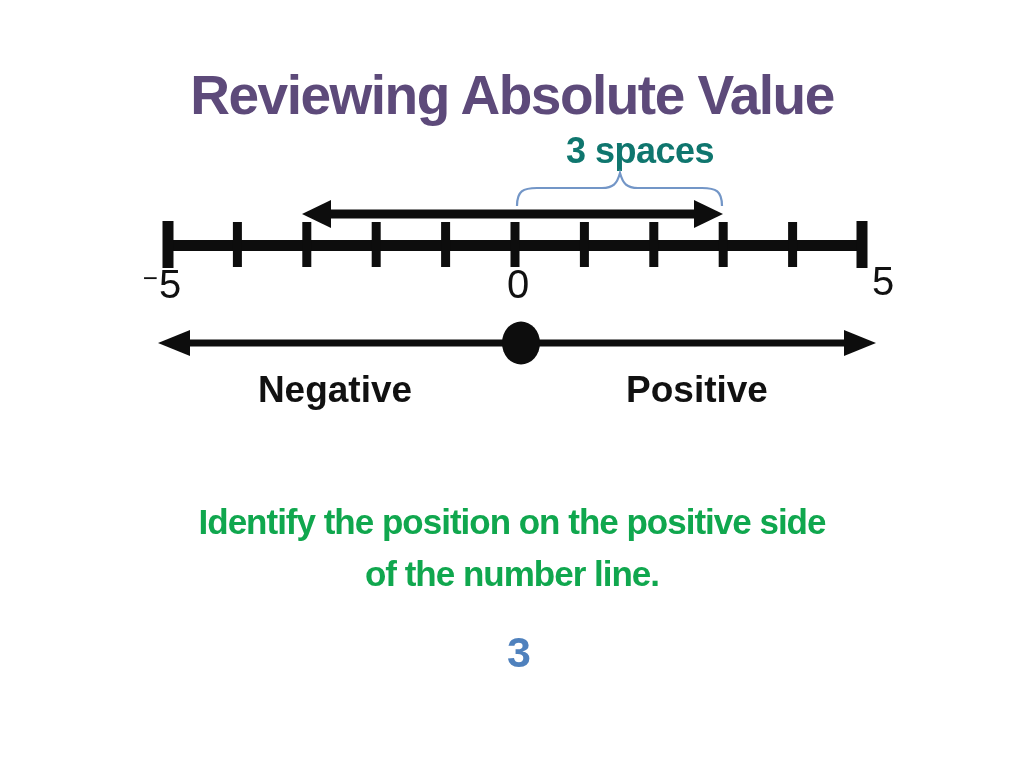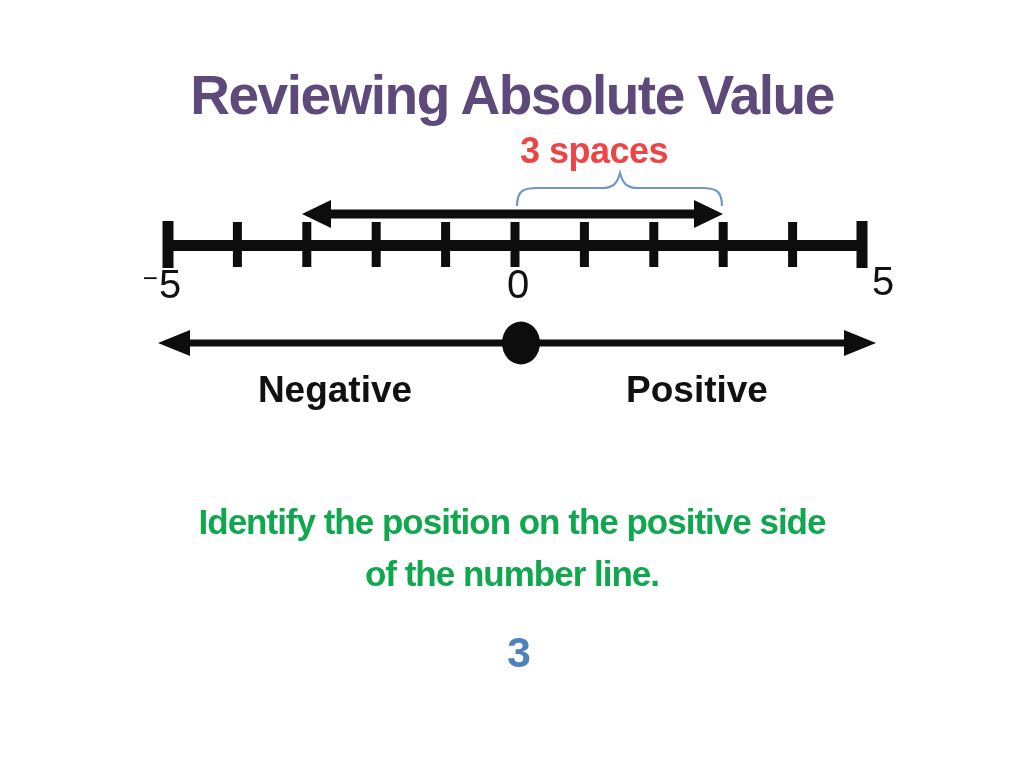--- a/index.html
+++ b/index.html
@@ -13,23 +13,24 @@
   }
   .txt { position: absolute; white-space: nowrap; }
 
   .title {
     left: 0; top: 63px; width: 1024px;
     text-align: center;
     font-size: 55px; font-weight: bold; letter-spacing: -1.5px;
     color: #5d4a7a;
   }
   .spaces-label {
-    left: 520px; top: 130px; width: 200px;
+    left: 540px; top: 130px; width: 200px;
+    text-align: center;
     font-size: 36px; font-weight: bold; letter-spacing: -0.5px;
-    color: #ef4444;
+    color: #0f766e;
   }
   svg#diagram { position: absolute; left: 0; top: 0; }
   svg#diagram .ink { fill: #0d0d0d; }
   svg#diagram line { stroke: #0d0d0d; }
   svg#diagram path.brace { fill: none; stroke: #7396c7; stroke-width: 2.2px; }
 
   .tick-label {
     font-size: 40px; color: #111111;
     width: 60px; text-align: center;
   }

